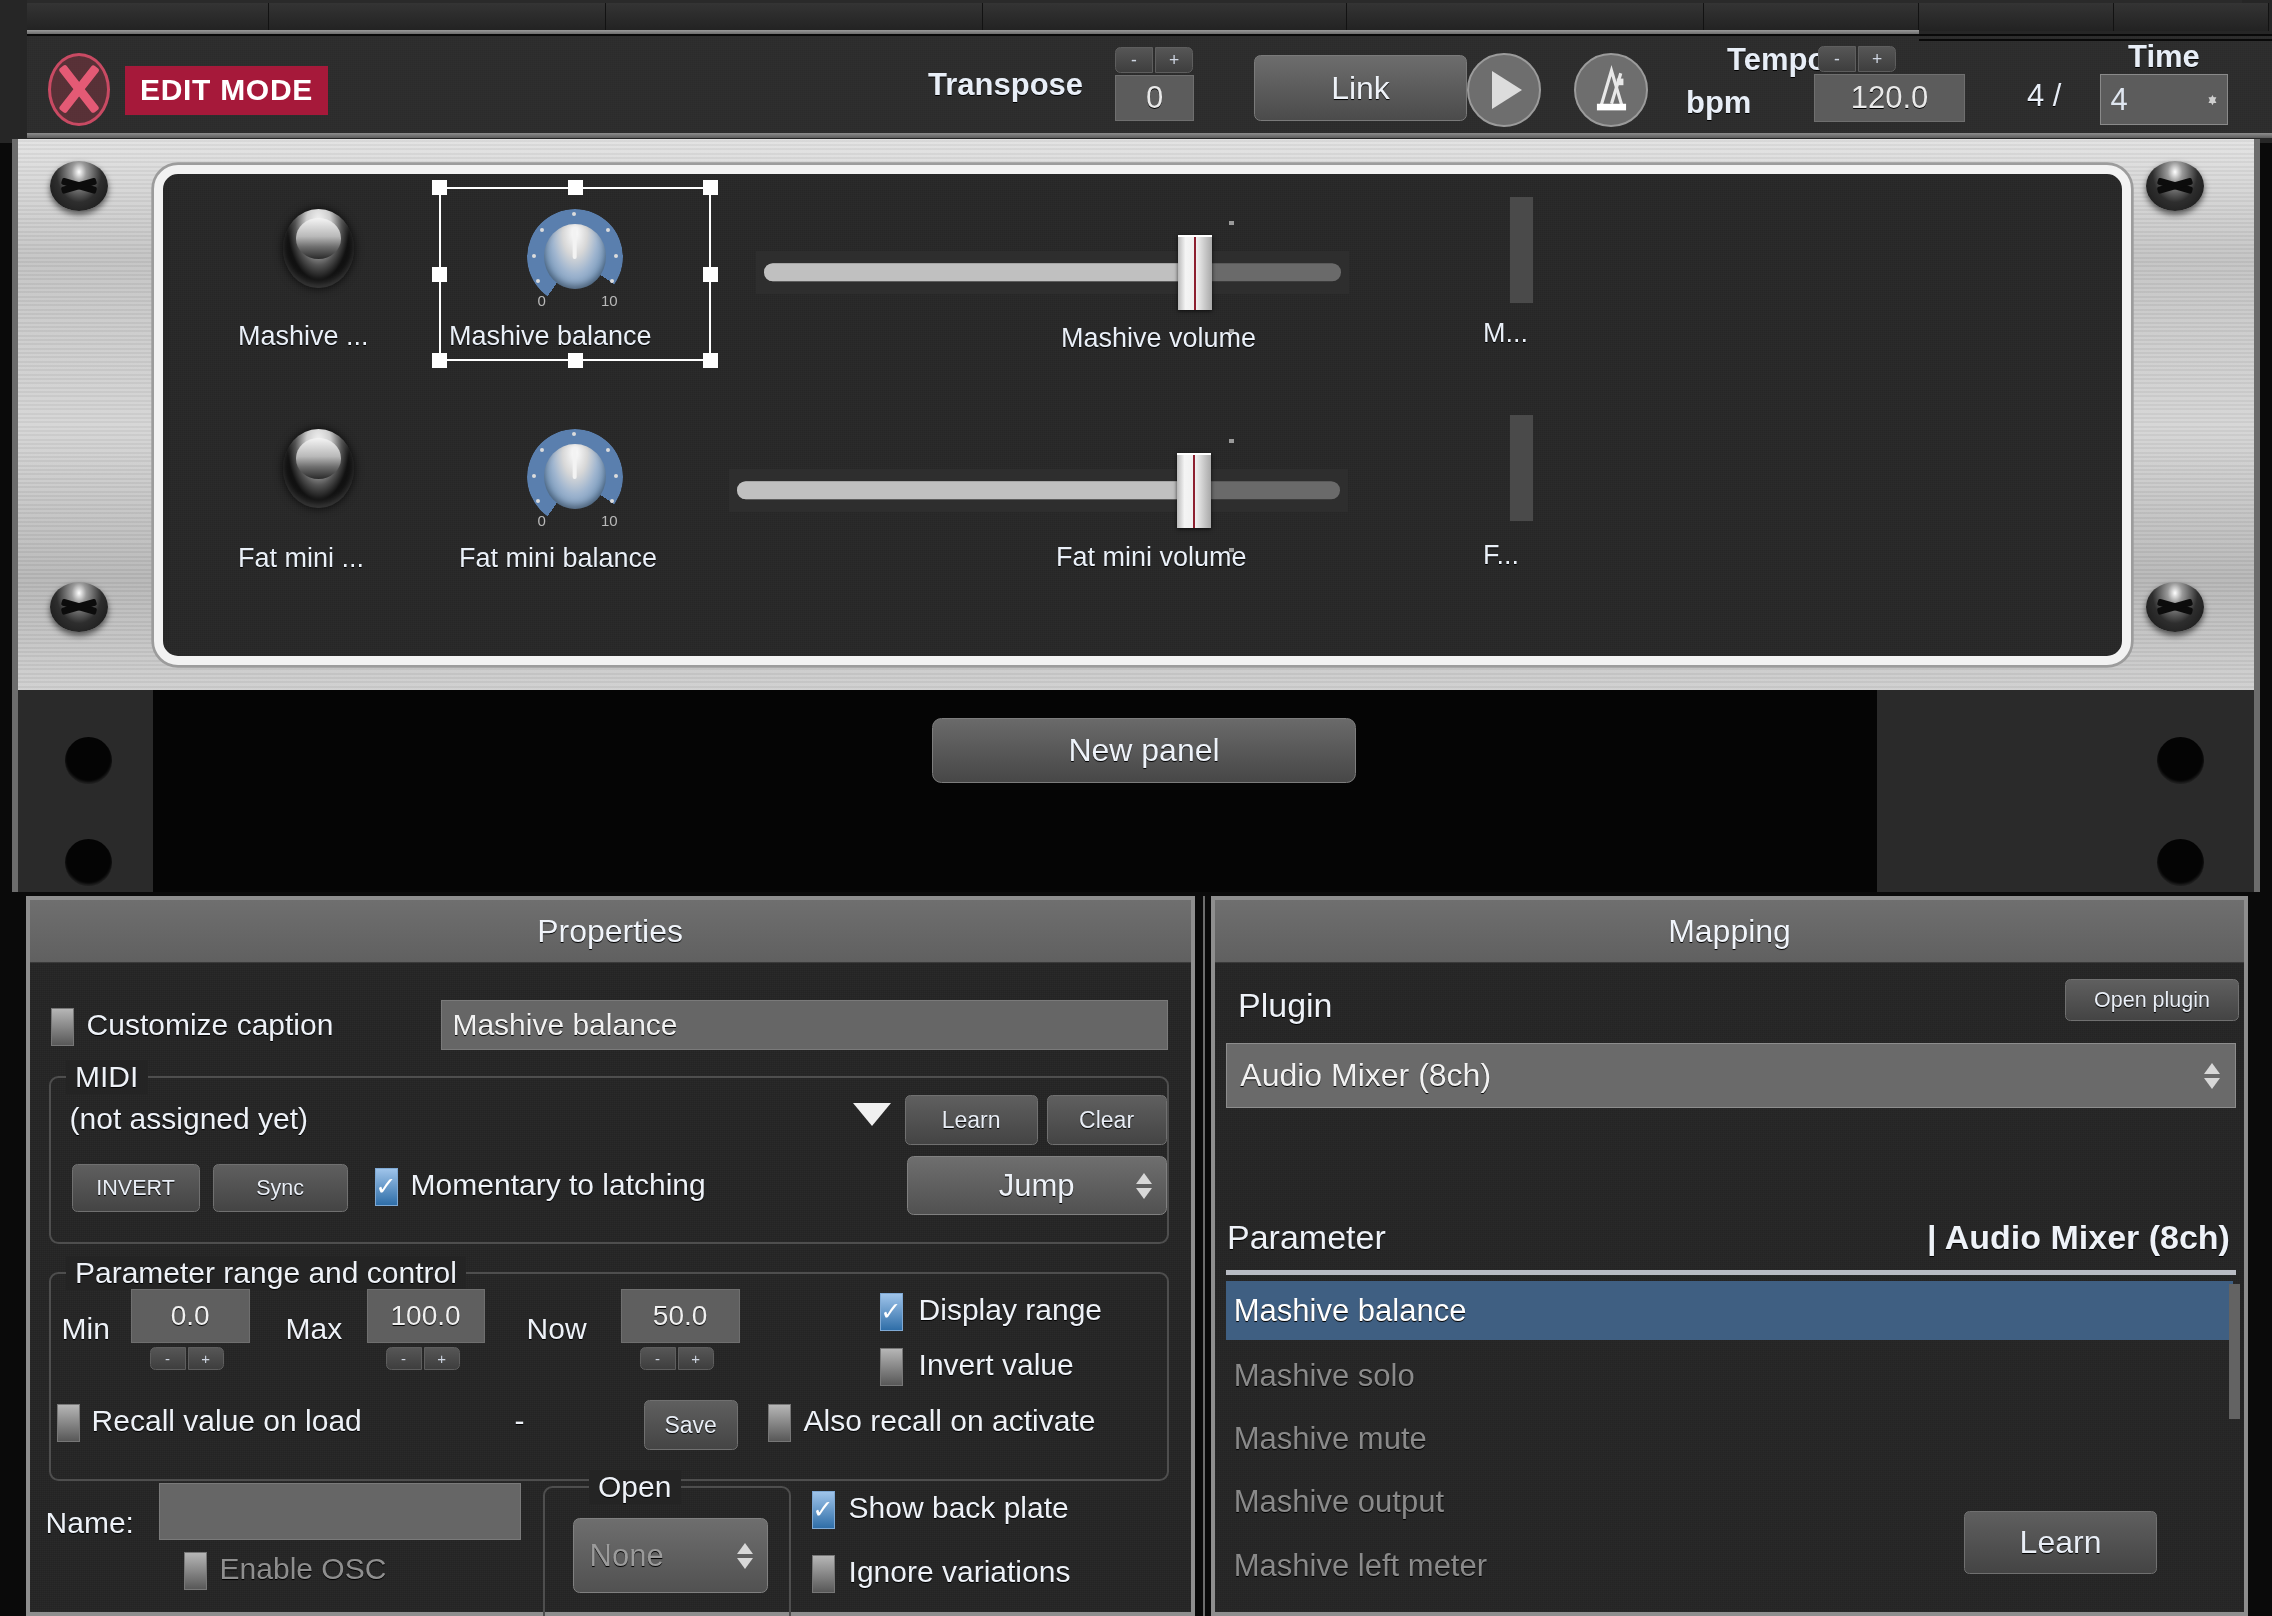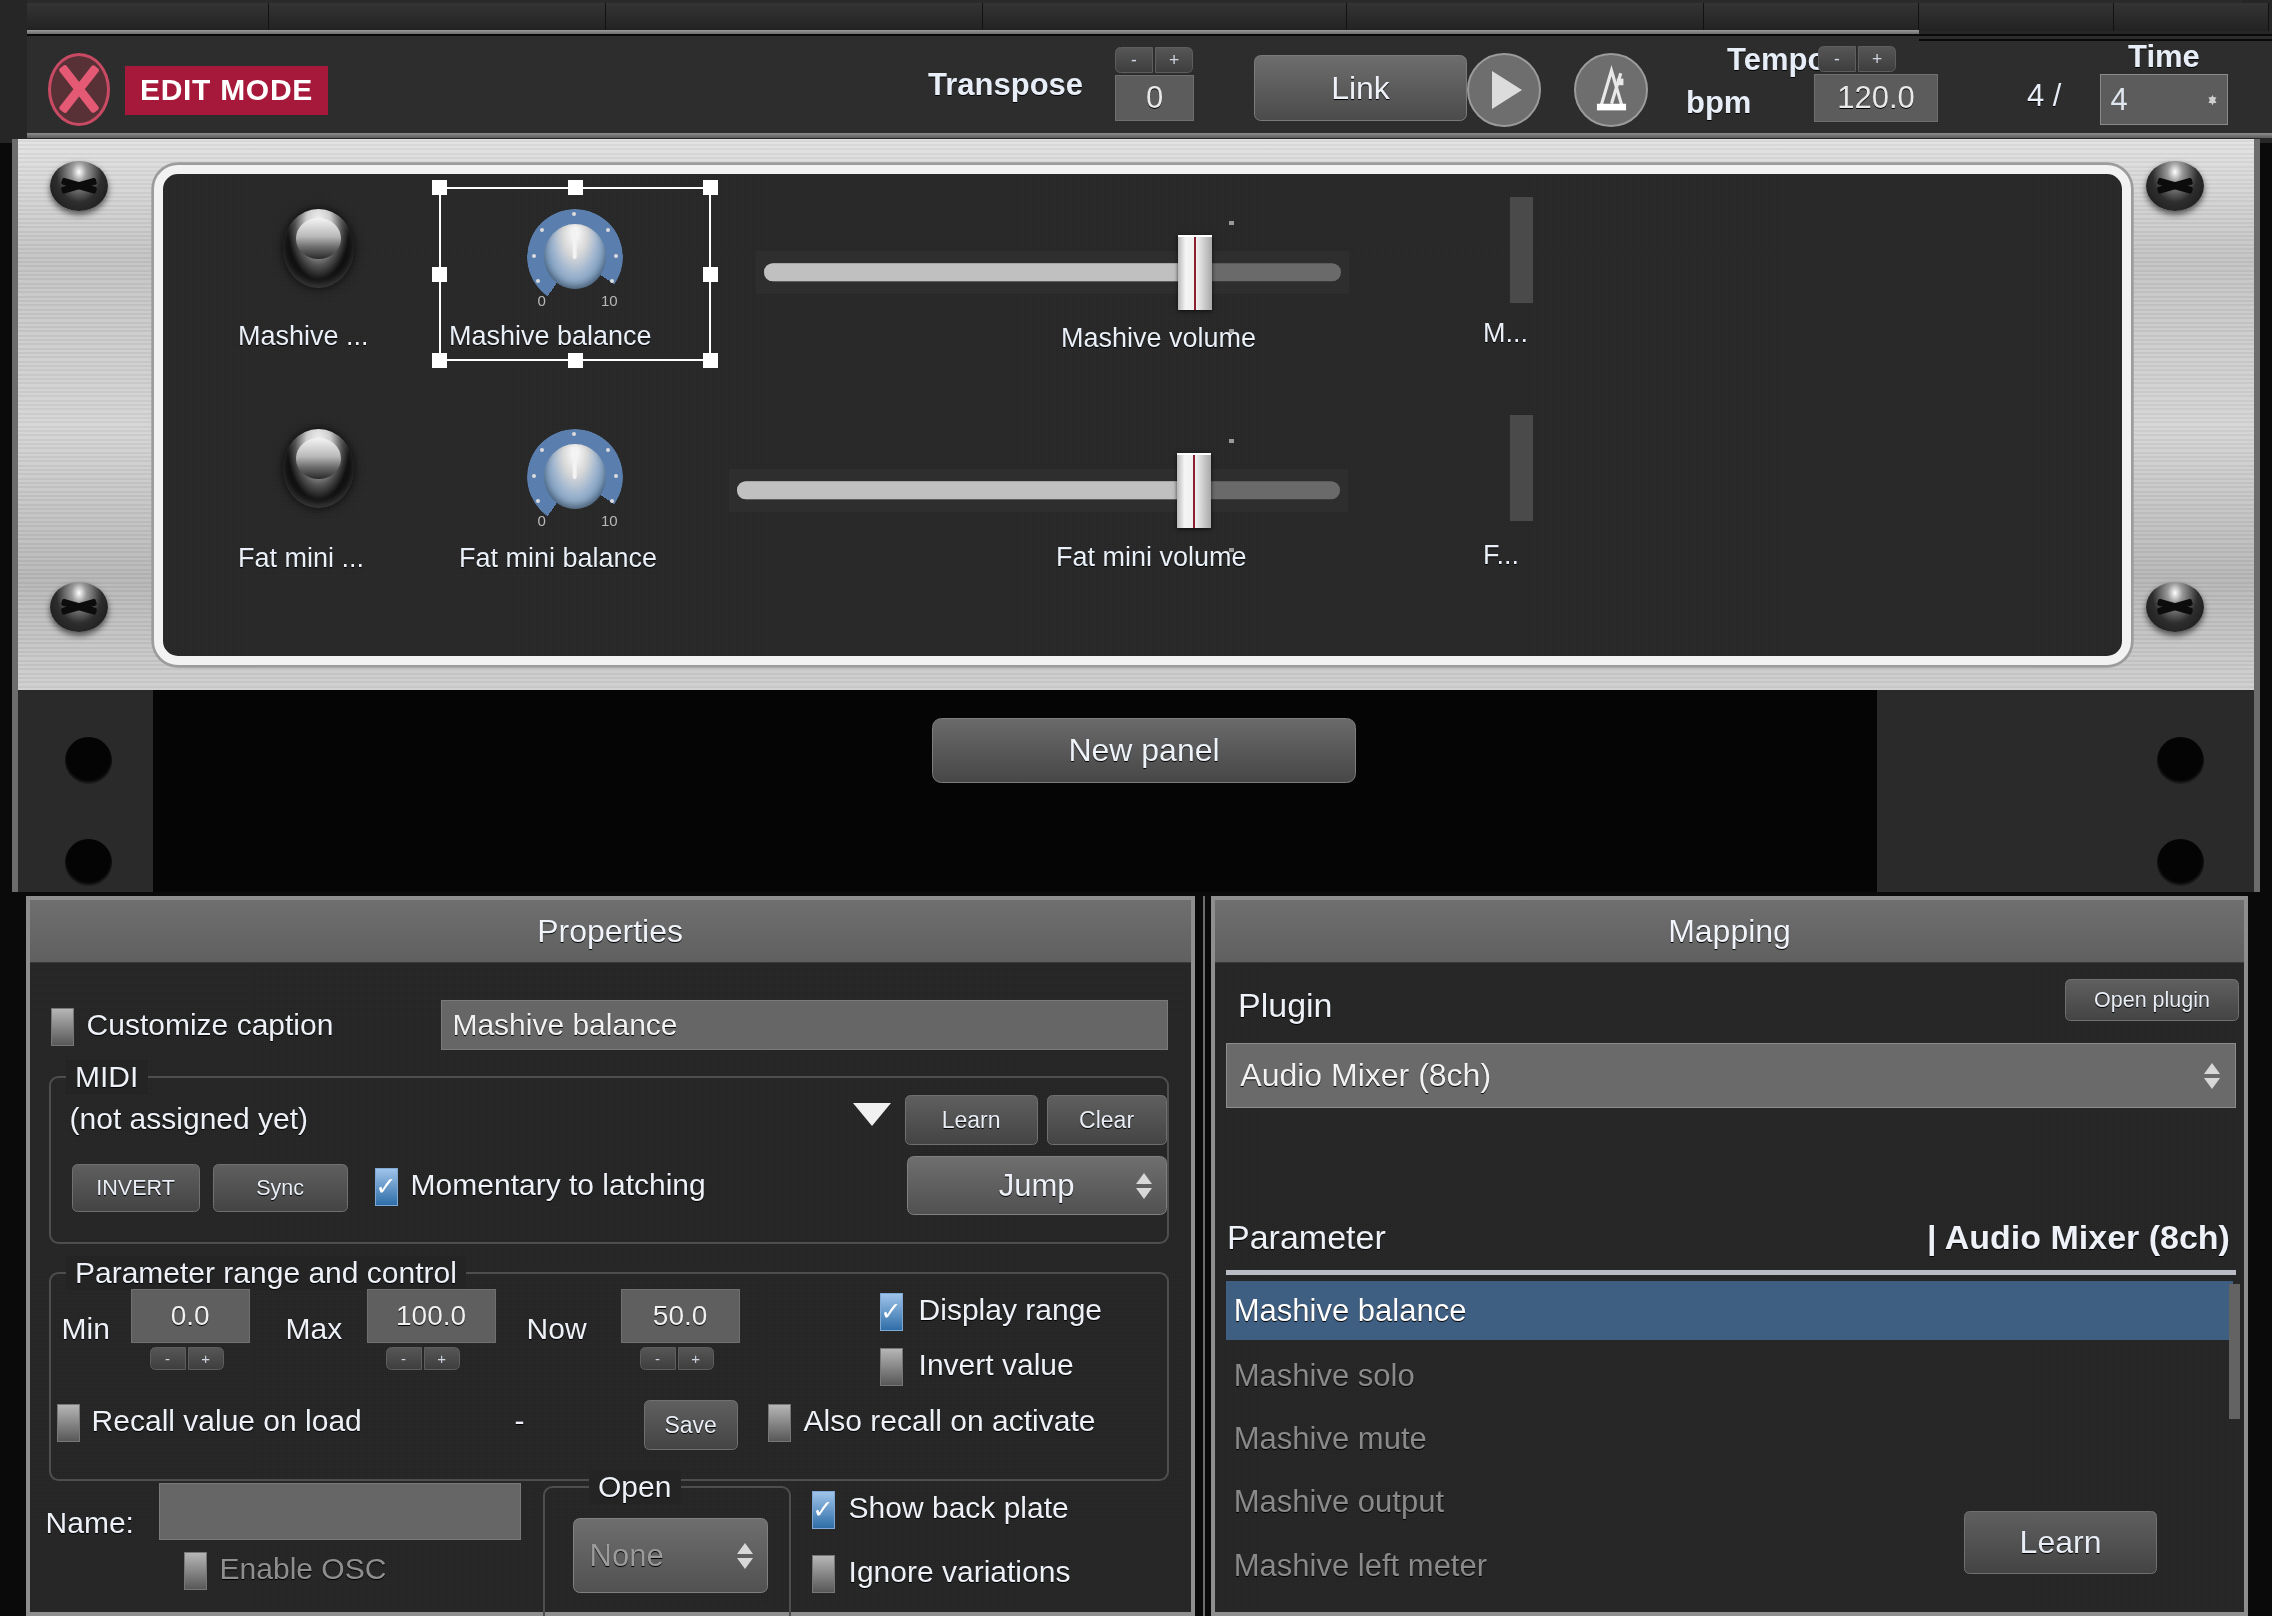--- a/index.html
+++ b/index.html
@@ -415,21 +415,21 @@
         <rect x="24" y="11" width="5" height="5" fill="#e8e8e8"></rect>
       </svg>
     </div>
 
     <div class="tb-label" style="left:1686px; top:42px;margin-left:41px;">Tempo</div>
     <div class="tb-label" style="left:1686px; top:85px;">bpm</div>
     <div class="spin-pair" style="left:1818px; top:46px;">
       <div class="spin-btn left">-</div>
       <div class="spin-btn right">+</div>
     </div>
-    <div class="tb-field" style="left:1814px; top:74px; width:124px; height:48px;">120.0</div>
+    <div class="tb-field" style="left:1814px; top:74px; width:151px; height:48px;">120.0</div>
 
     <div class="tb-label" style="left:2128px; top:39px;">Time</div>
     <div class="tb-label" style="left:2027px; top:78px; font-weight:normal;">4 /</div>
     <div class="time-select" style="left:2100px; top:74px; width:128px; height:51px;">
       <span>4</span>
       <span class="mini-arrows">
           <i>▲</i>
           <i>▼</i>
         </span>
     </div>
@@ -561,21 +561,21 @@
     <div class="grp-title" style="left:36px; top:356px;">Parameter range and control</div>
 
     <div class="lbl" style="left:32px; top:412px;">Min</div>
     <div class="numfield" style="left:101px; top:389px; width:119px; height:54px;">0.0</div>
     <div class="spin-pair" style="left:120px; top:447px;">
       <div class="spin-btn left" style="width:36px;height:23px;font-size:15px;line-height:21.5px;">-</div>
       <div class="spin-btn right" style="width:36px;height:23px;font-size:15px;line-height:21.5px;">+</div>
     </div>
 
     <div class="lbl" style="left:256px; top:412px;">Max</div>
-    <div class="numfield" style="left:337px; top:389px; width:129px; height:54px;">100.0</div>
+    <div class="numfield" style="left:337px; top:389px; width:118px; height:54px;">100.0</div>
     <div class="spin-pair" style="left:356px; top:447px;">
       <div class="spin-btn left" style="width:36px;height:23px;font-size:15px;line-height:21.5px;">-</div>
       <div class="spin-btn right" style="width:36px;height:23px;font-size:15px;line-height:21.5px;">+</div>
     </div>
 
     <div class="lbl" style="left:497px; top:412px;">Now</div>
     <div class="numfield" style="left:591px; top:389px; width:119px; height:54px;">50.0</div>
     <div class="spin-pair" style="left:610px; top:447px;">
       <div class="spin-btn left" style="width:36px;height:23px;font-size:15px;line-height:21.5px;">-</div>
       <div class="spin-btn right" style="width:36px;height:23px;font-size:15px;line-height:21.5px;">+</div>

